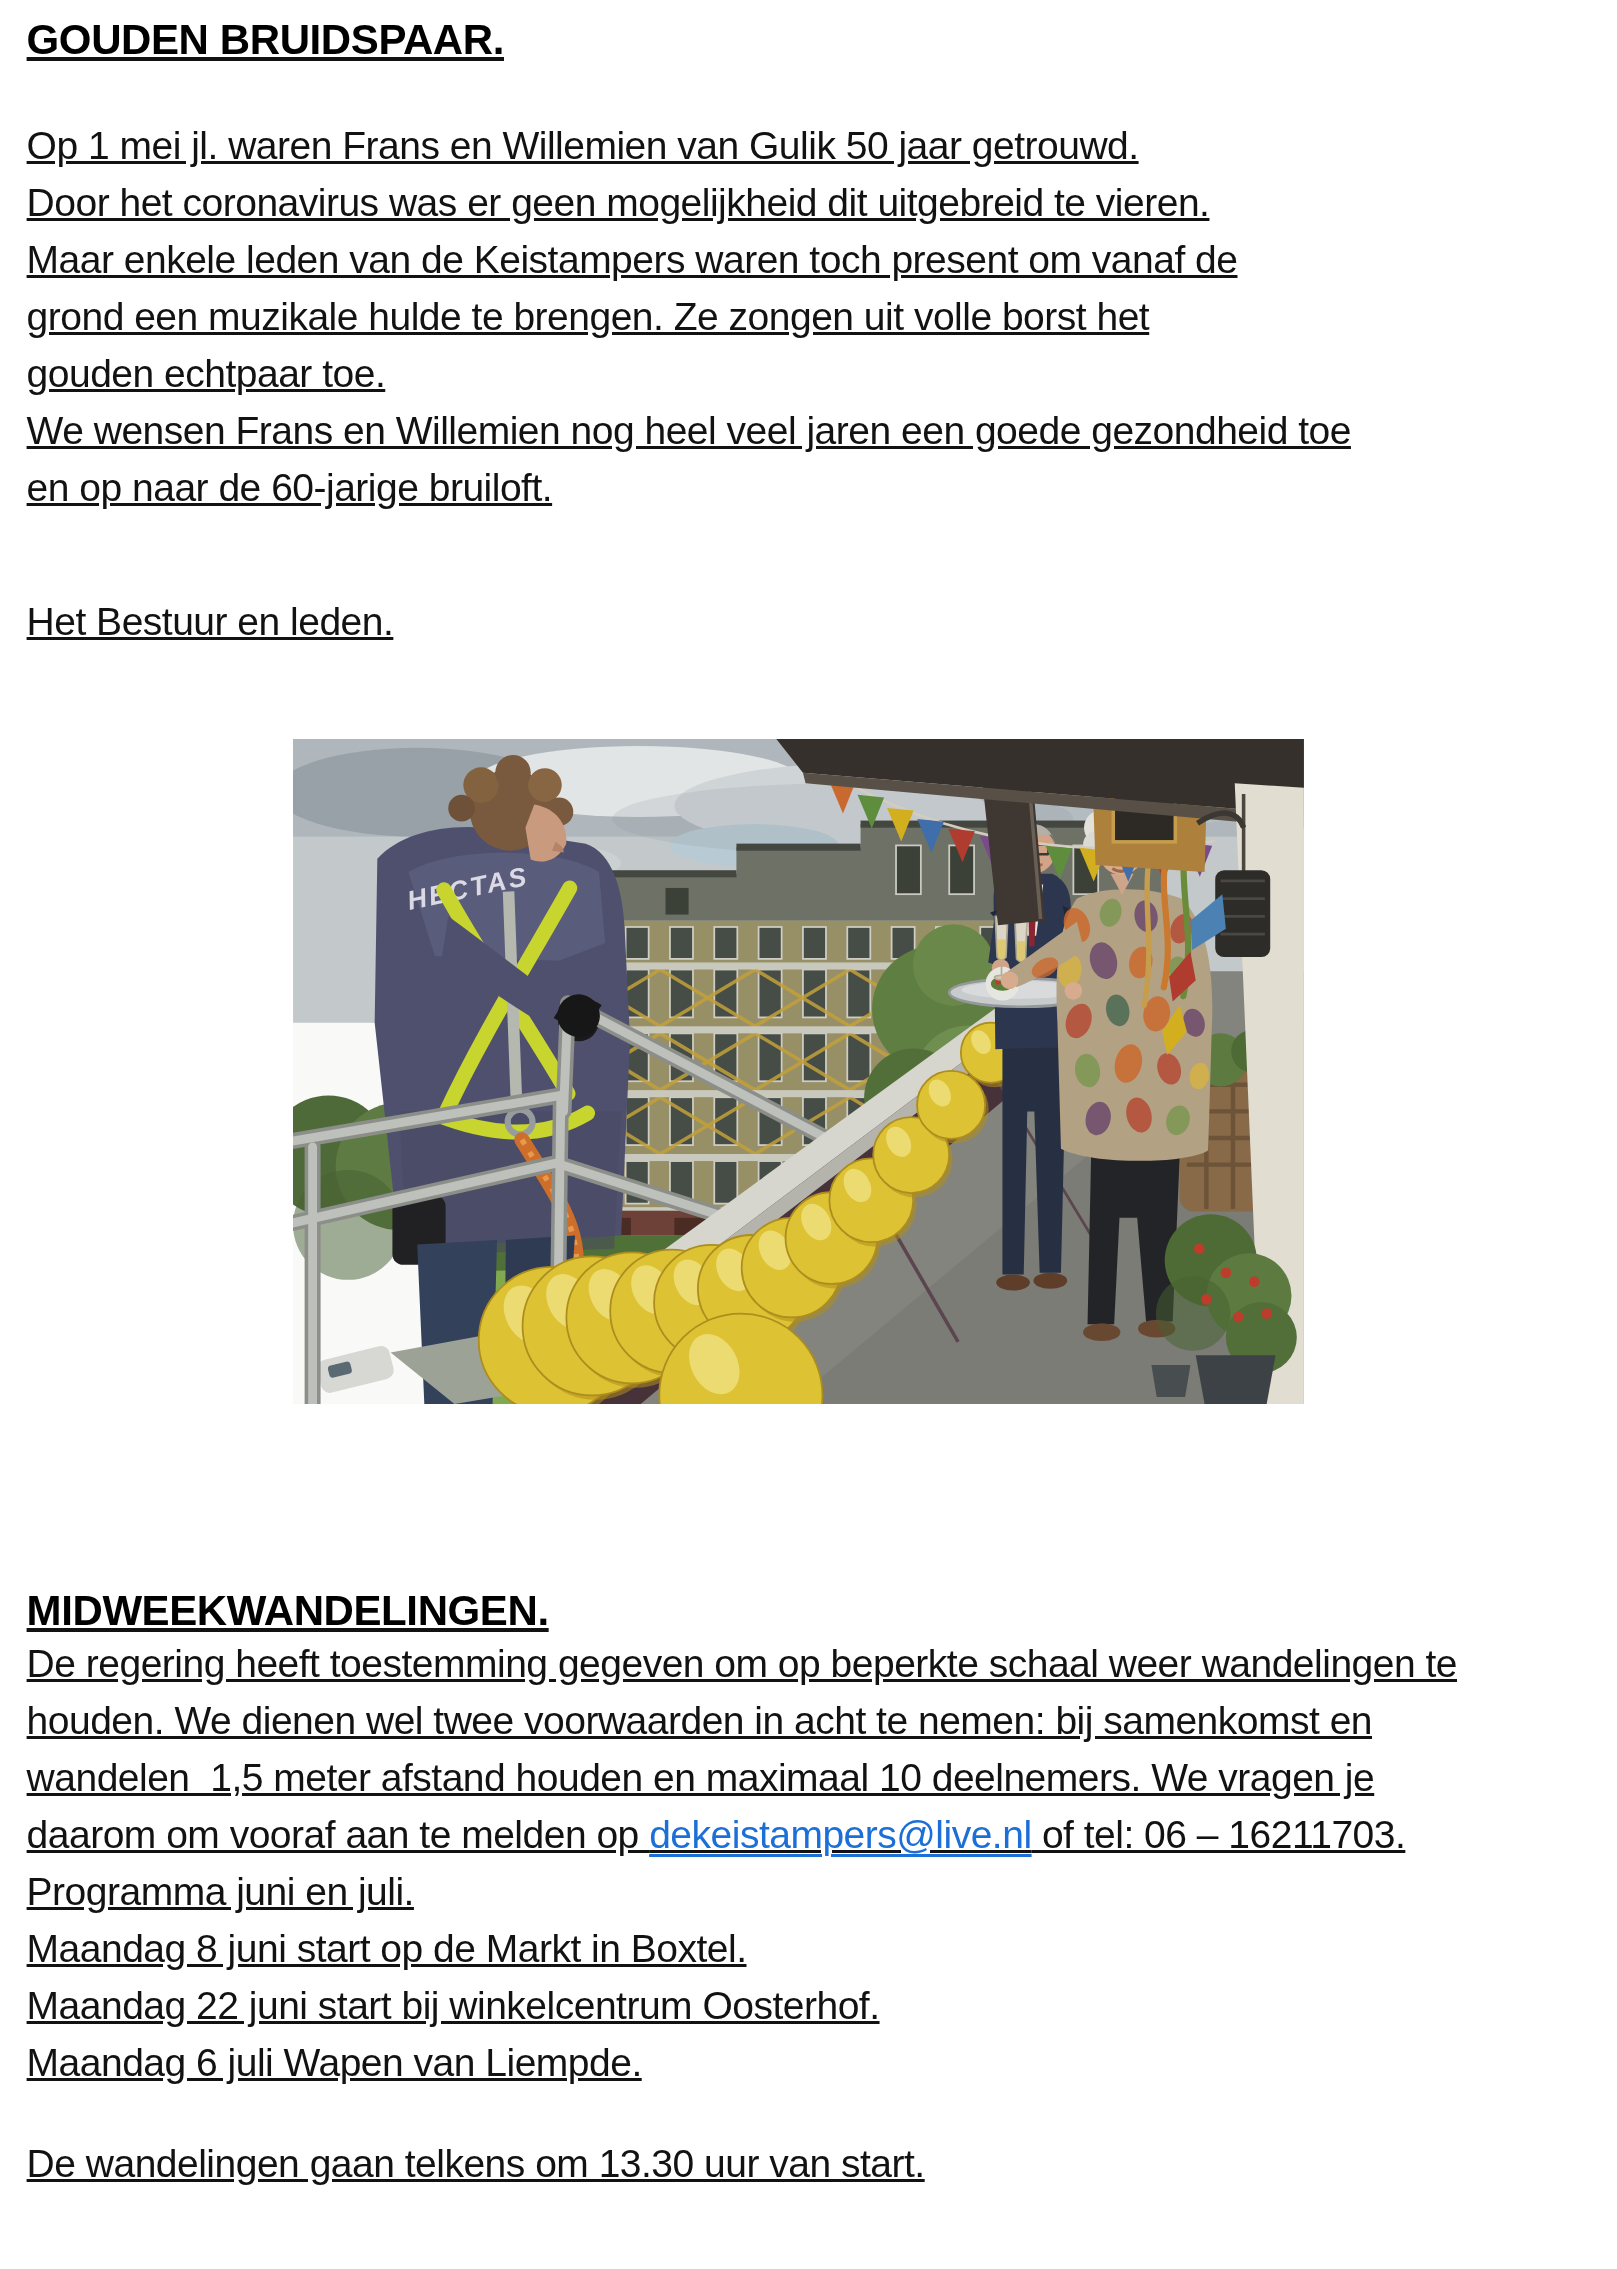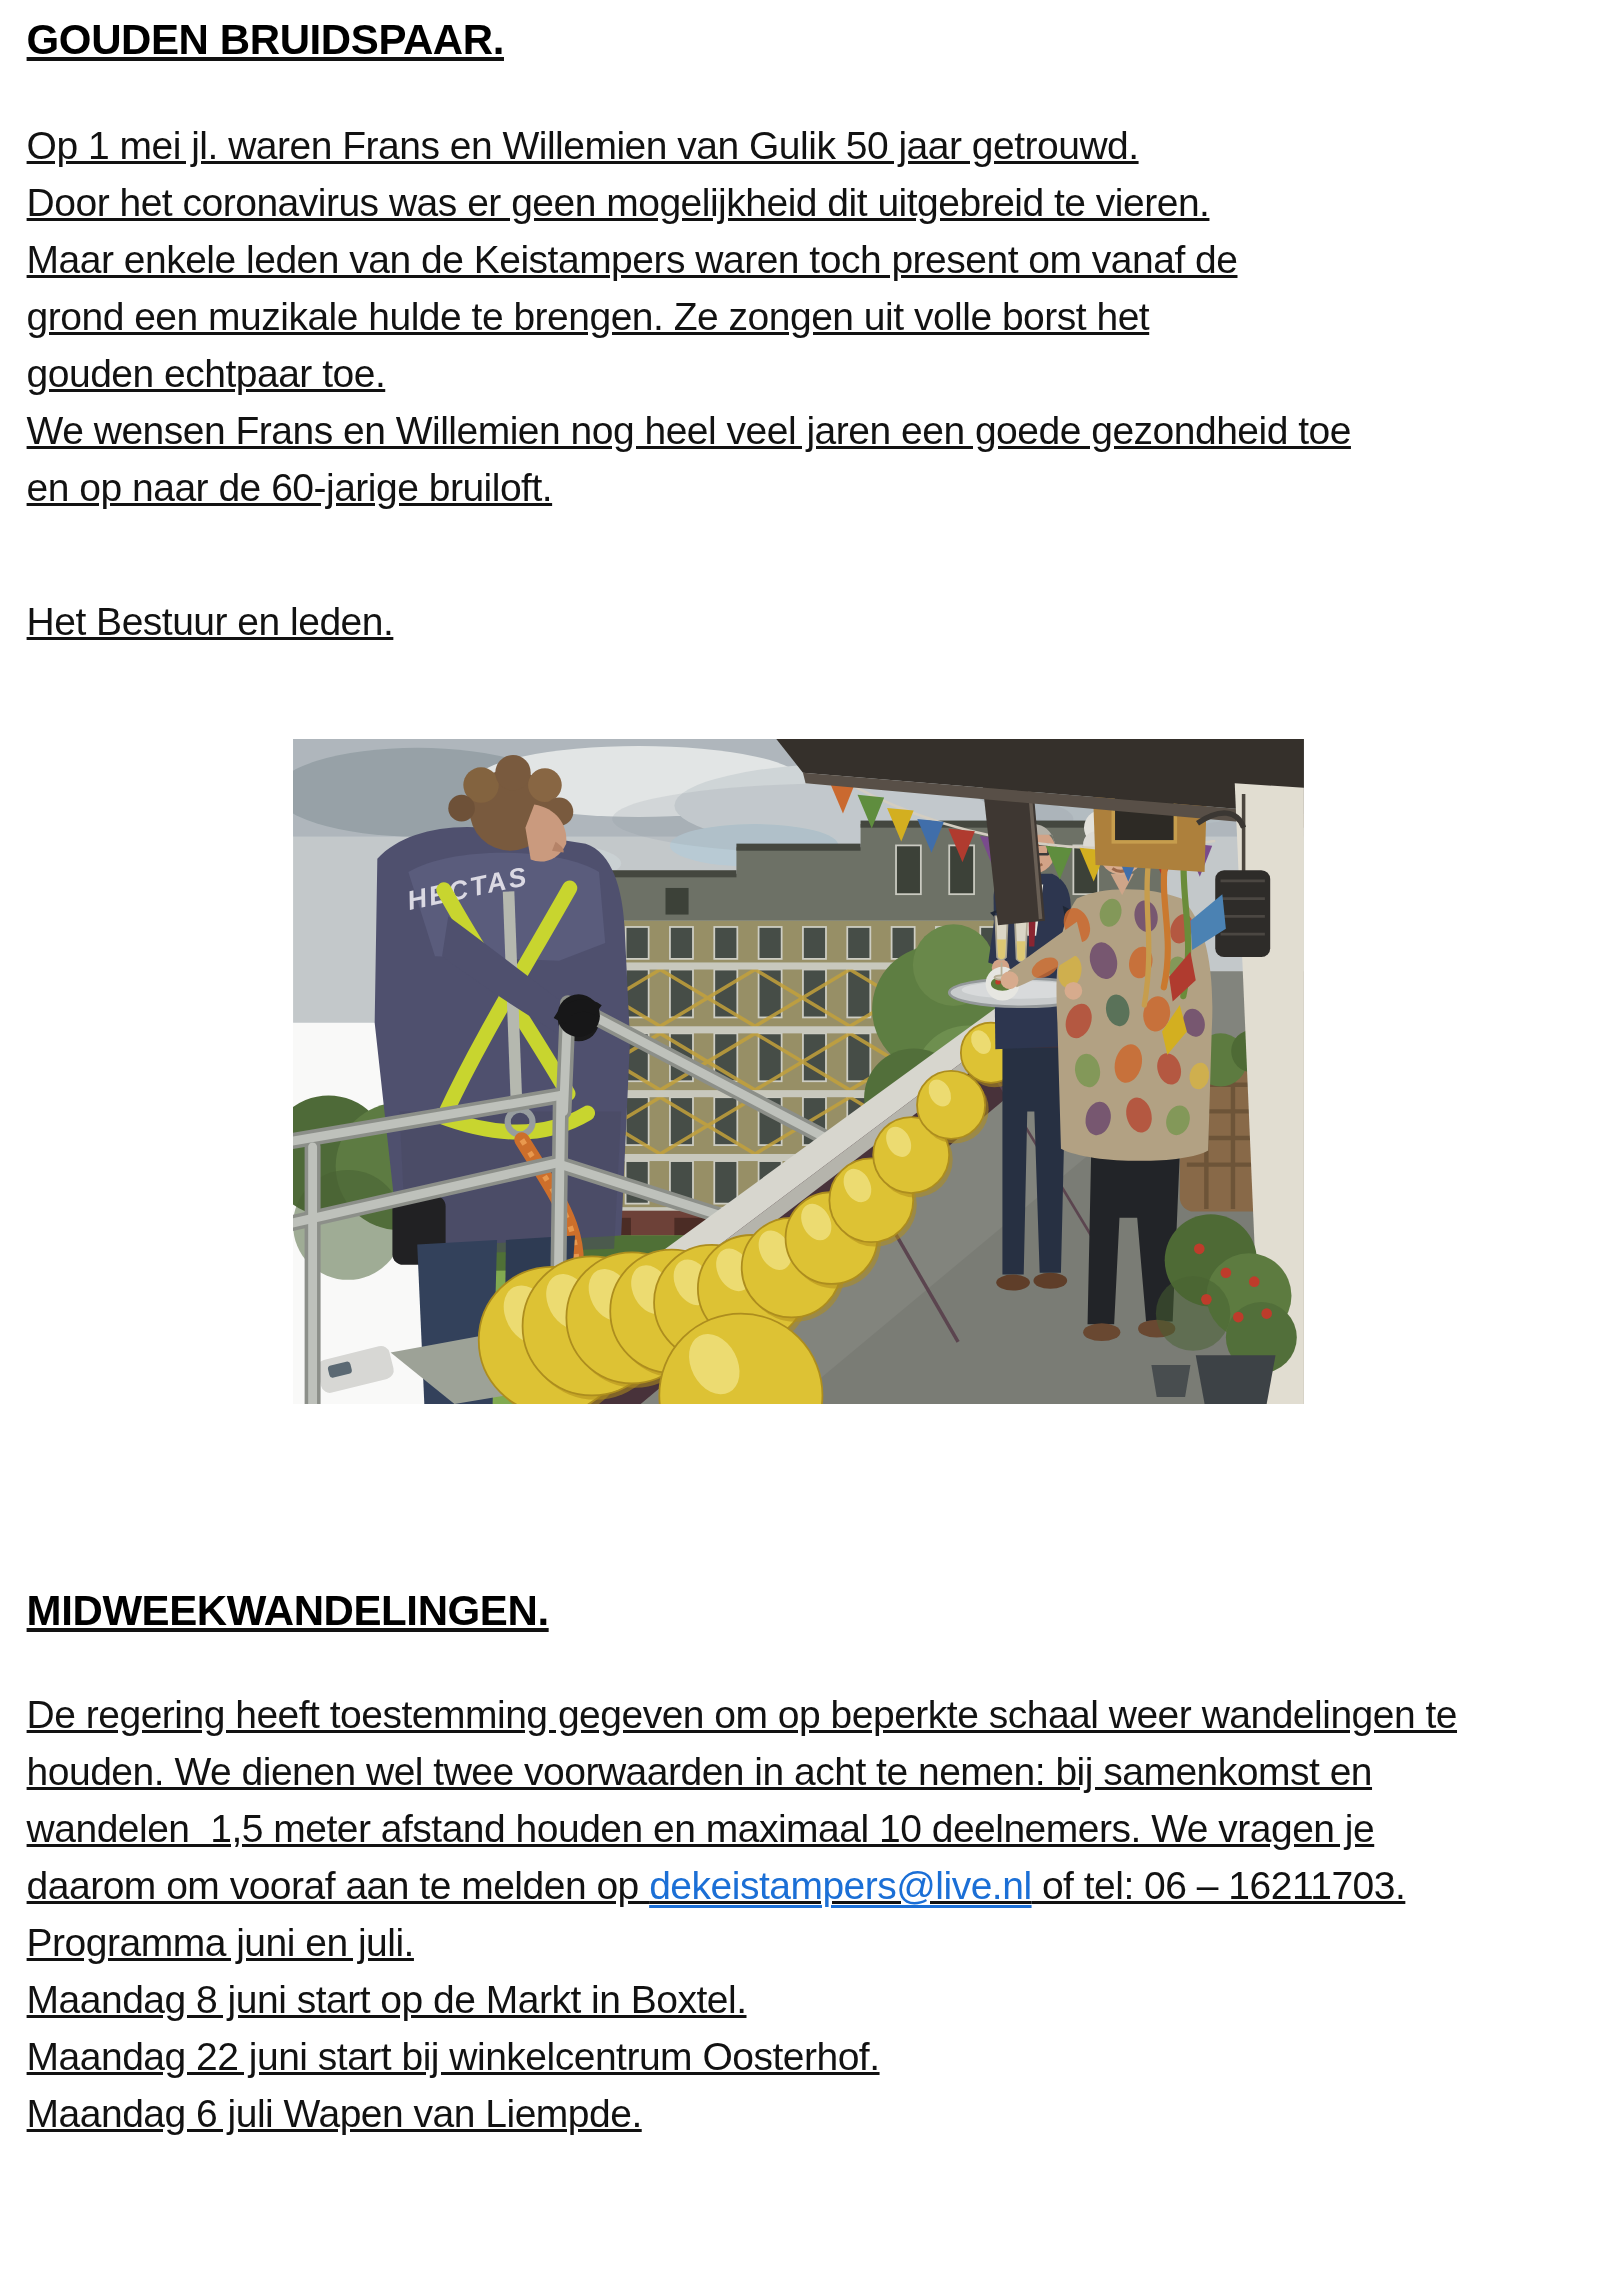--- a/index.html
+++ b/index.html
@@ -5,21 +5,21 @@
   html,body{margin:0;padding:0}
   body{
     width:1617px;height:2270px;background:#ffffff;color:#121212;
     font-family:"Liberation Sans",sans-serif;overflow:hidden;
   }
   .page{padding:16px 26.6px 0 26.6px;text-decoration:underline;}
   h1,h2{
     font-size:42px;font-weight:bold;letter-spacing:-0.4px;line-height:48px;margin:0;color:#000;
   }
   h1{margin-bottom:53px}
-  h2{margin-top:183px;margin-bottom:51px}
+  h2{margin-top:183px;}
   .line{
     font-size:39px;letter-spacing:-0.5px;line-height:57px;white-space:pre-wrap;
   }
   .sig{margin-top:77px}
   .photo-wrap{margin:89px 0 0 266px;width:1011px;height:665px;}
   .photo-wrap svg{display:block}
   .program{}
   .footer-line{margin-top:44px}
   a.email{ text-decoration:underline; text-decoration-thickness:2.7px; text-underline-offset:6.2px; }
 </style>
@@ -508,15 +508,16 @@
     <div class="line"><span>daarom om vooraf aan te melden op </span><a href="#" class="email" id="email-link" style="color: rgb(27, 111, 214);">dekeistampers@live.nl</a><span> of tel: 06 – 16211703.</span></div>
   </div>
 
   <div class="program">
     <div class="line">Programma juni en juli.</div>
     <div class="line">Maandag 8 juni start op de Markt in Boxtel.</div>
     <div class="line">Maandag 22 juni start bij winkelcentrum Oosterhof.</div>
     <div class="line">Maandag 6 juli Wapen van Liempde.</div>
   </div>
 
+  <div class="line footer-line">De wandelingen gaan telkens om 13.30 uur van start.</div>
 
 </div>
 
 
 </body></html>

